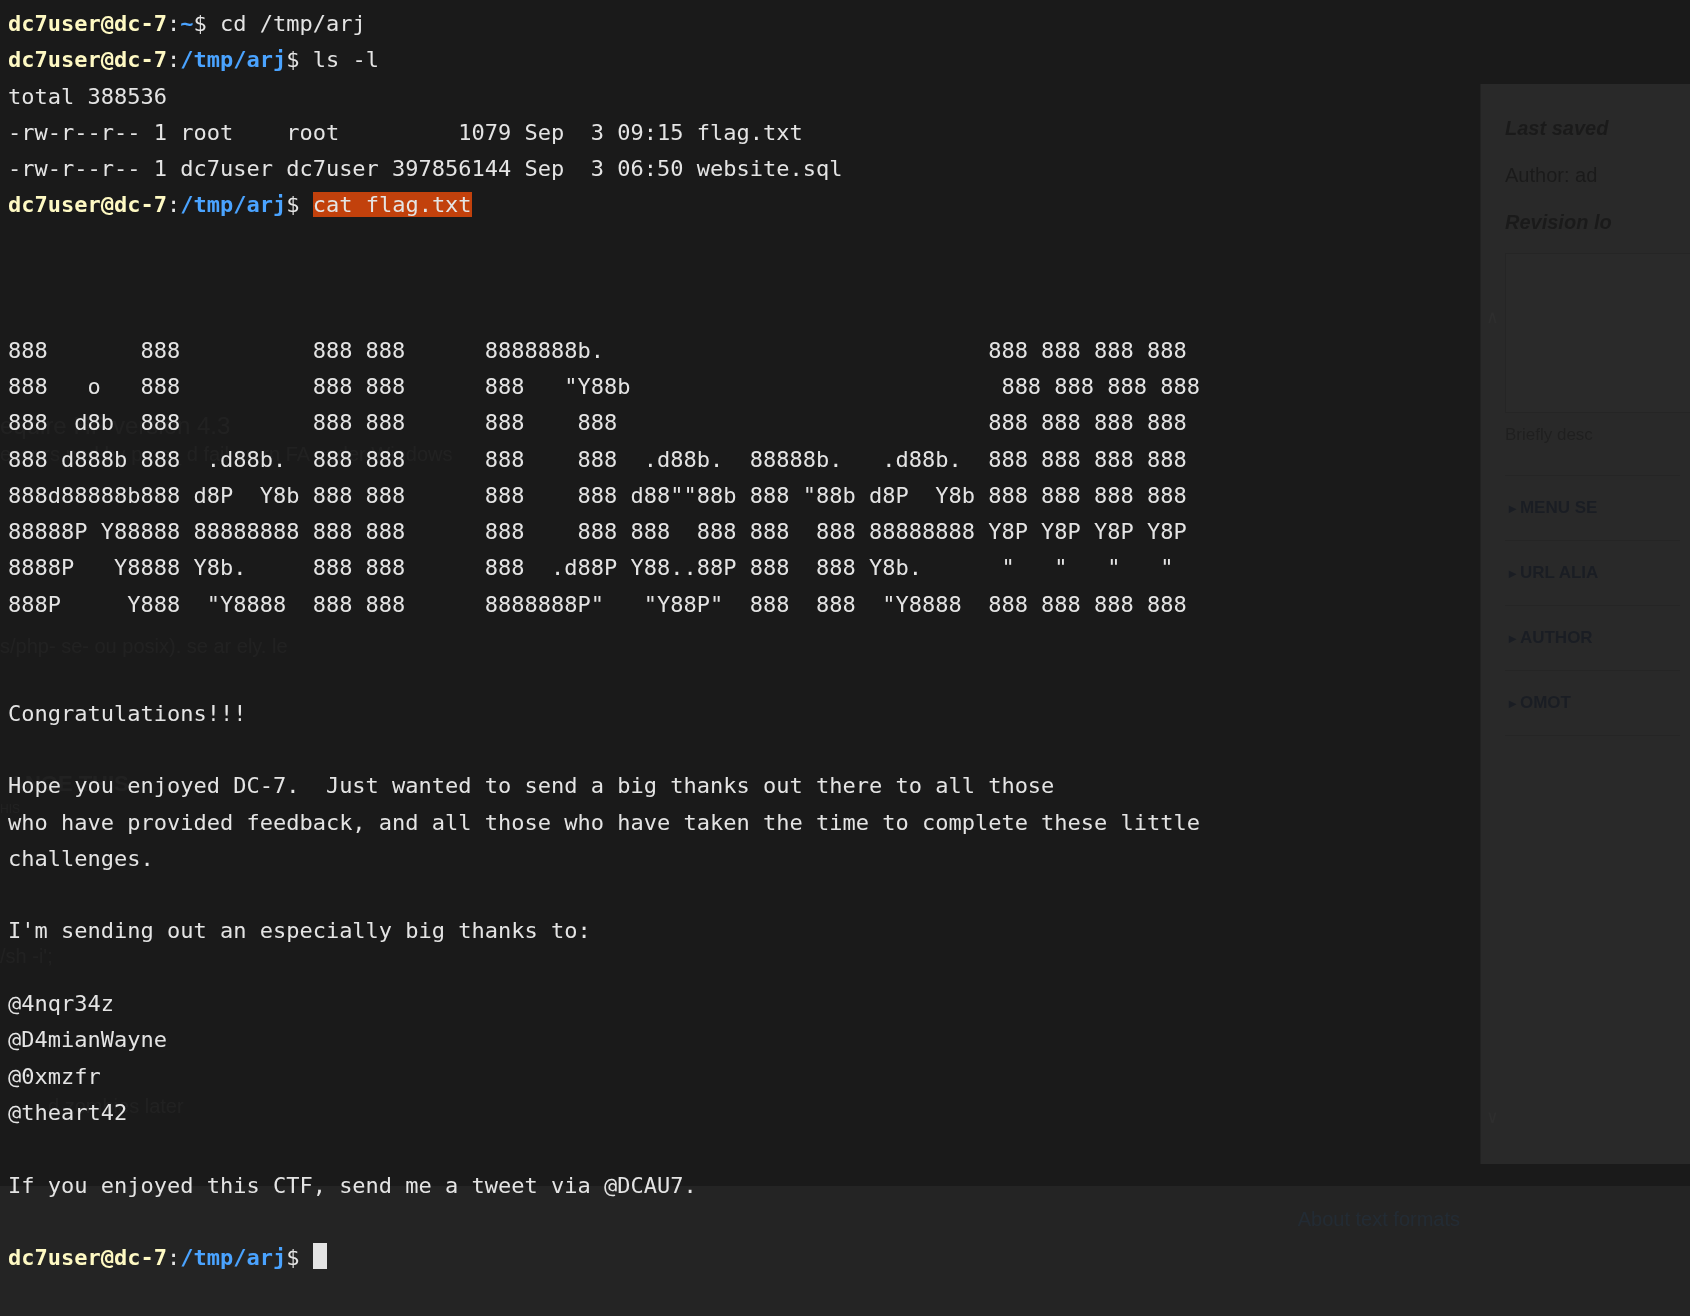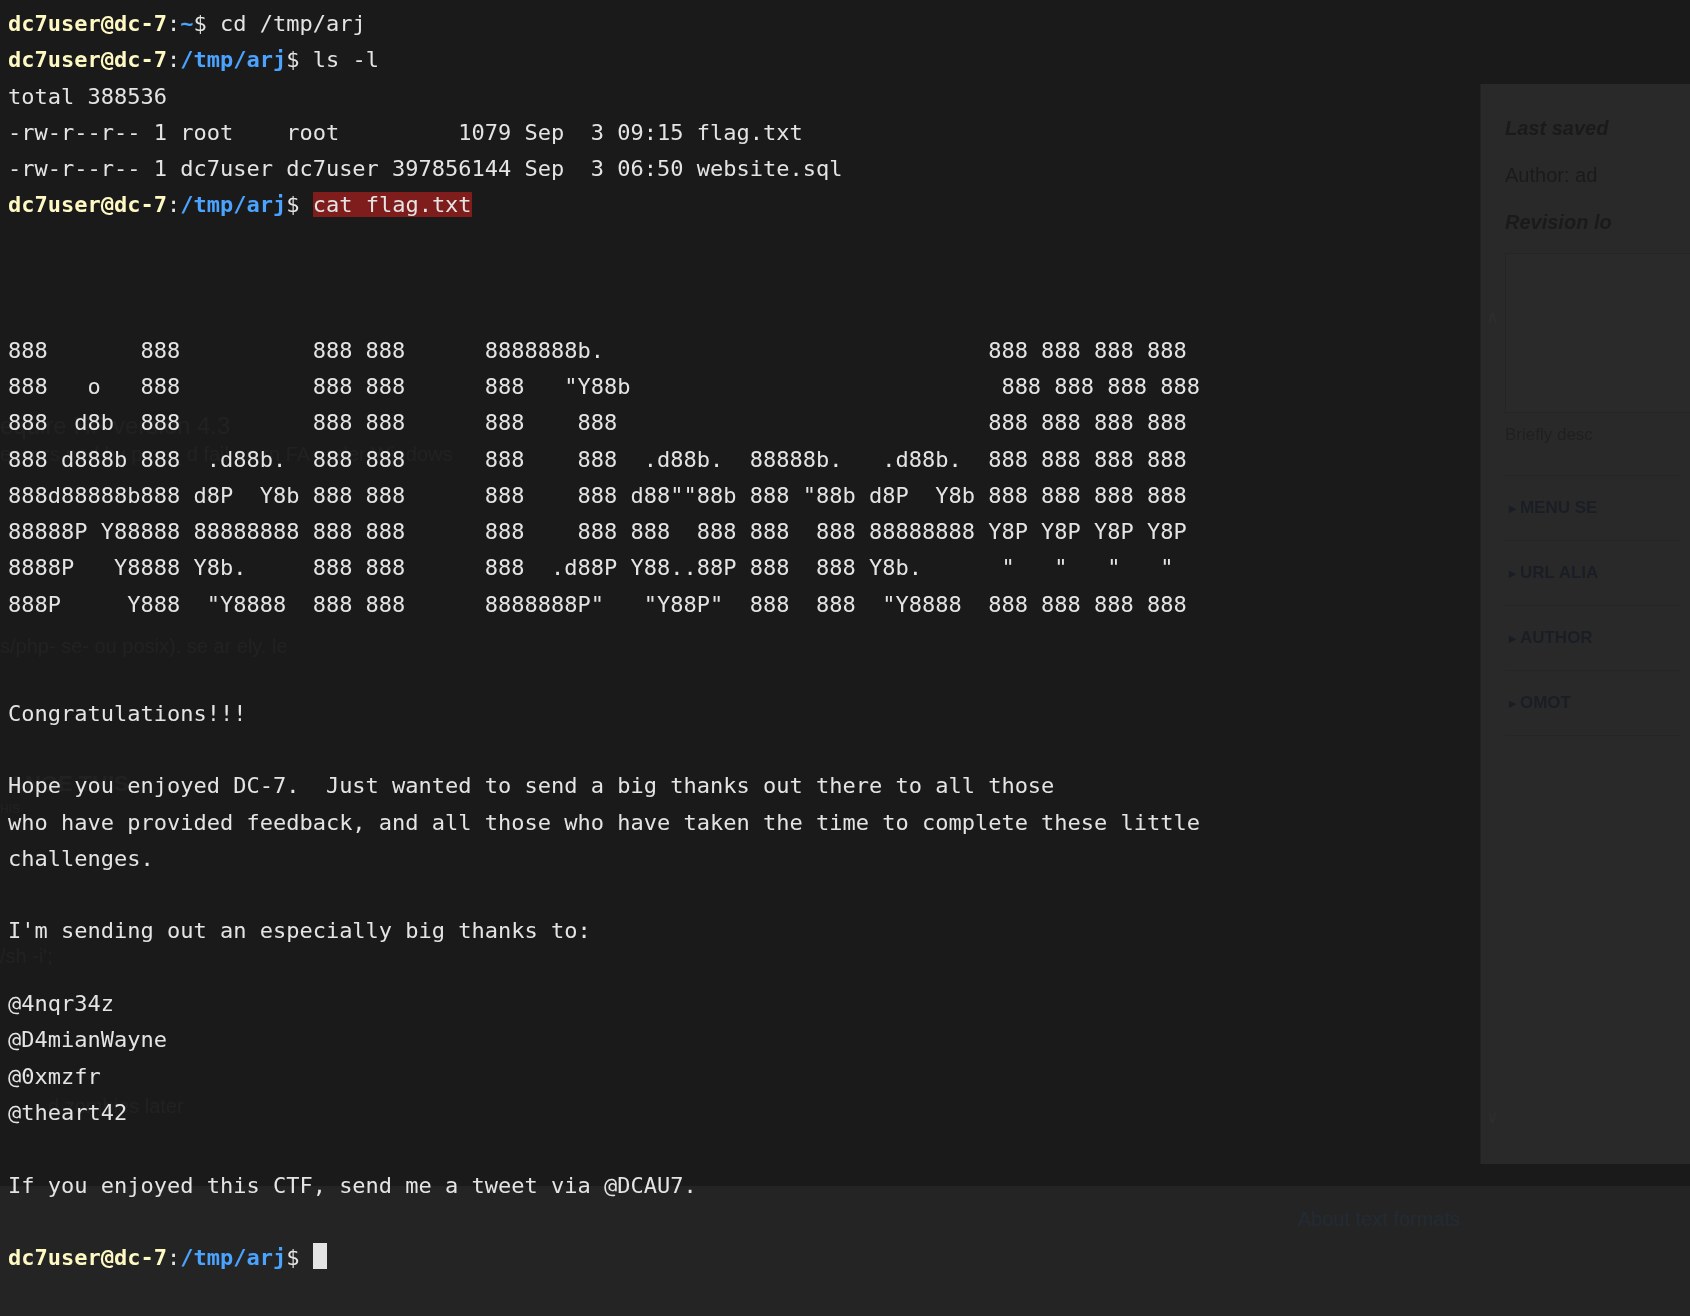--- a/index.html
+++ b/index.html
@@ -34,21 +34,21 @@
   .scroll .up { top:0; }
   .scroll .dn { bottom:0; }
 
   
   .term { position:absolute; inset:0; padding:6px 8px 8px 8px; white-space:pre; font-variant-ligatures:none; letter-spacing:0; }
   .prompt-user { color:#fef9c3; font-weight:700; }
   .prompt-colon { color:#e4e4e4; }
   .prompt-path { color:#4aa3ff; font-weight:700; }
   .prompt-dollar { color:#e4e4e4; }
   .cmd { color:#e4e4e4; }
-  .cmd-hi { background:#7f1d1d;text-align:right; }
+  .cmd-hi { background:#c2410c;text-align:right; }
   .out { color:#e4e4e4; }
   .cursor { display:inline-block; width:14px; height:26px; background:#e4e4e4; vertical-align:-4px; }
 </style>
 </head>
 <body>
 
 <div class="screen">
 
   <div class="bg-panel">
     <div class="bg-row"><b>Last saved</b></div>

